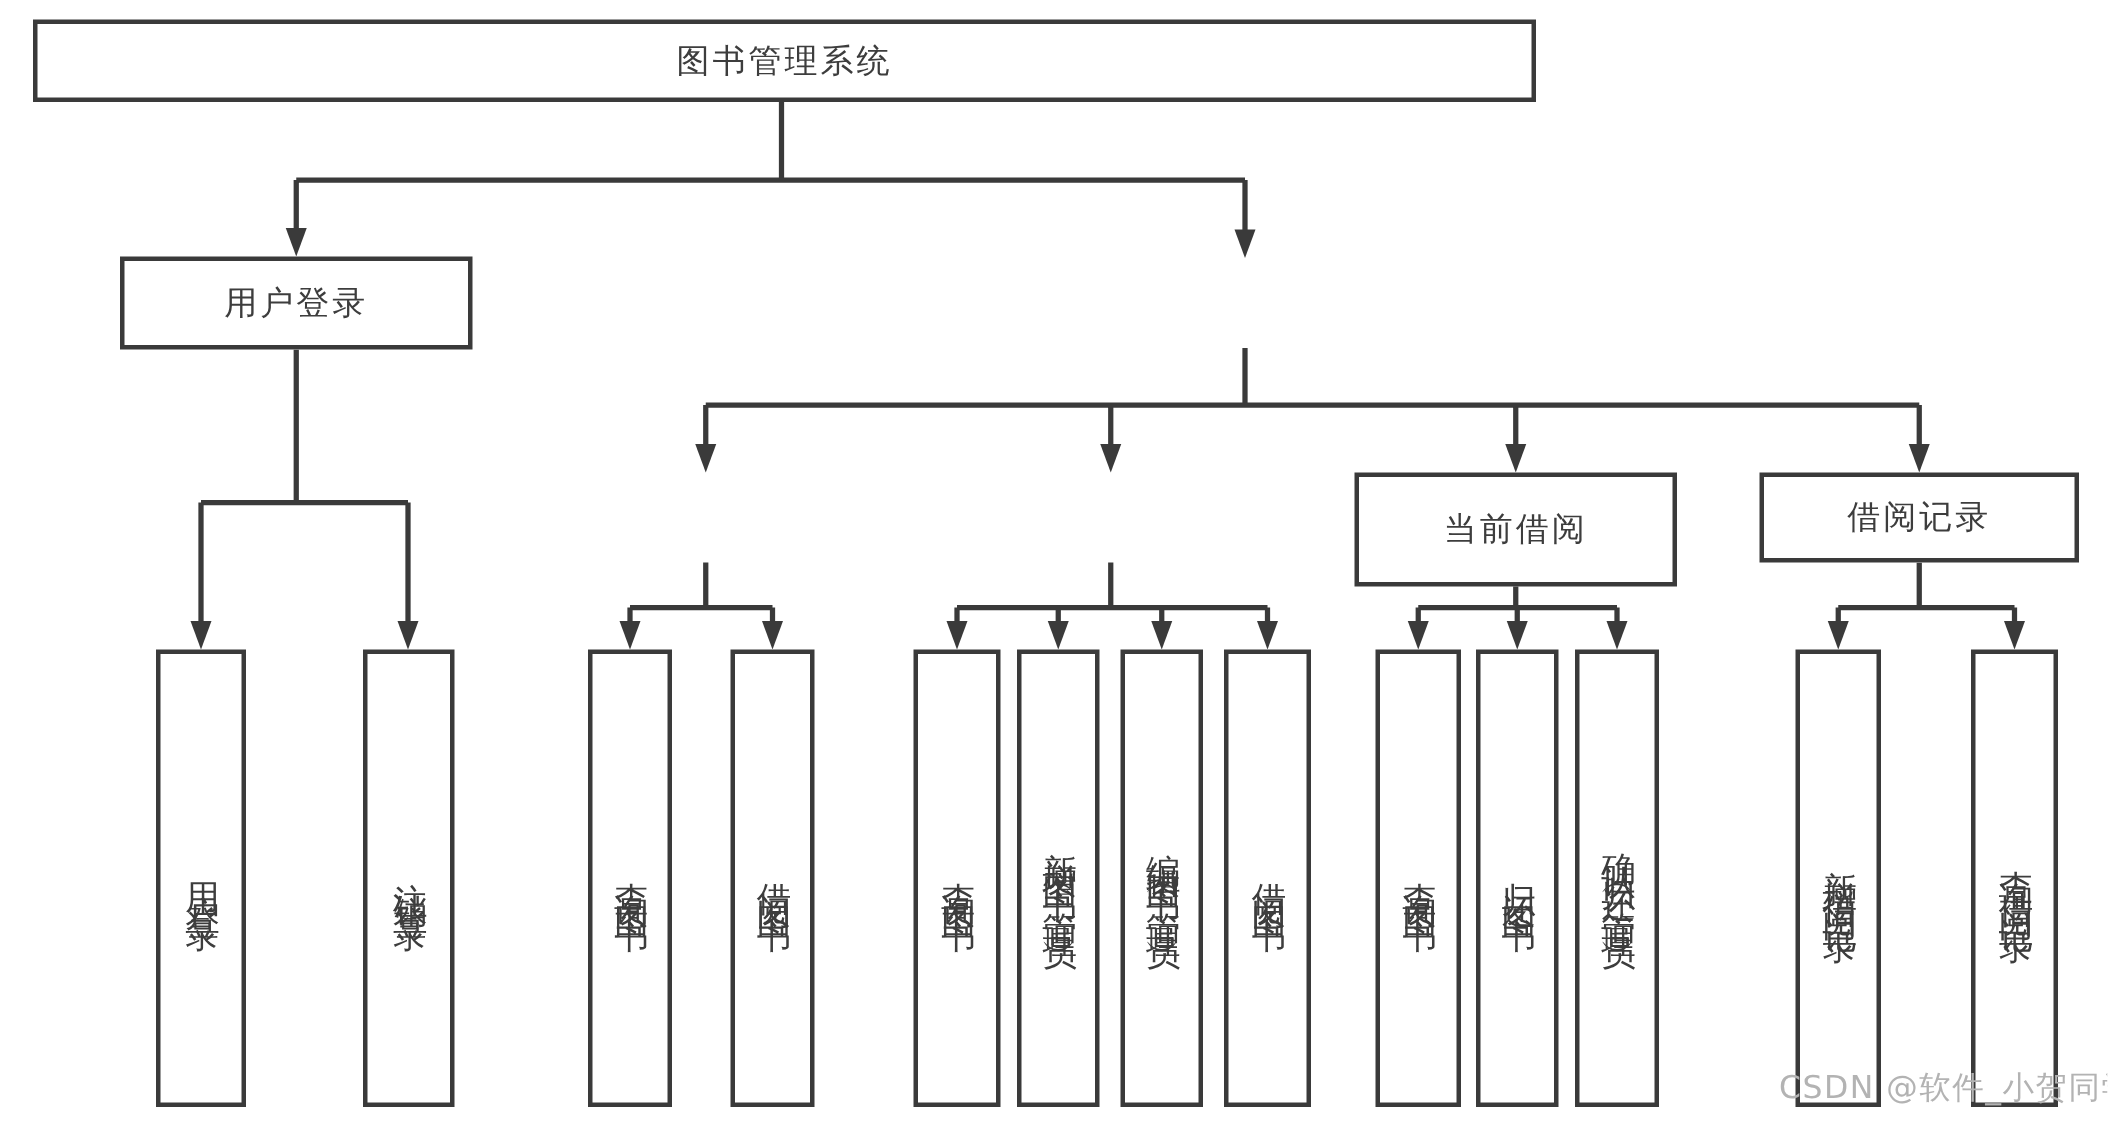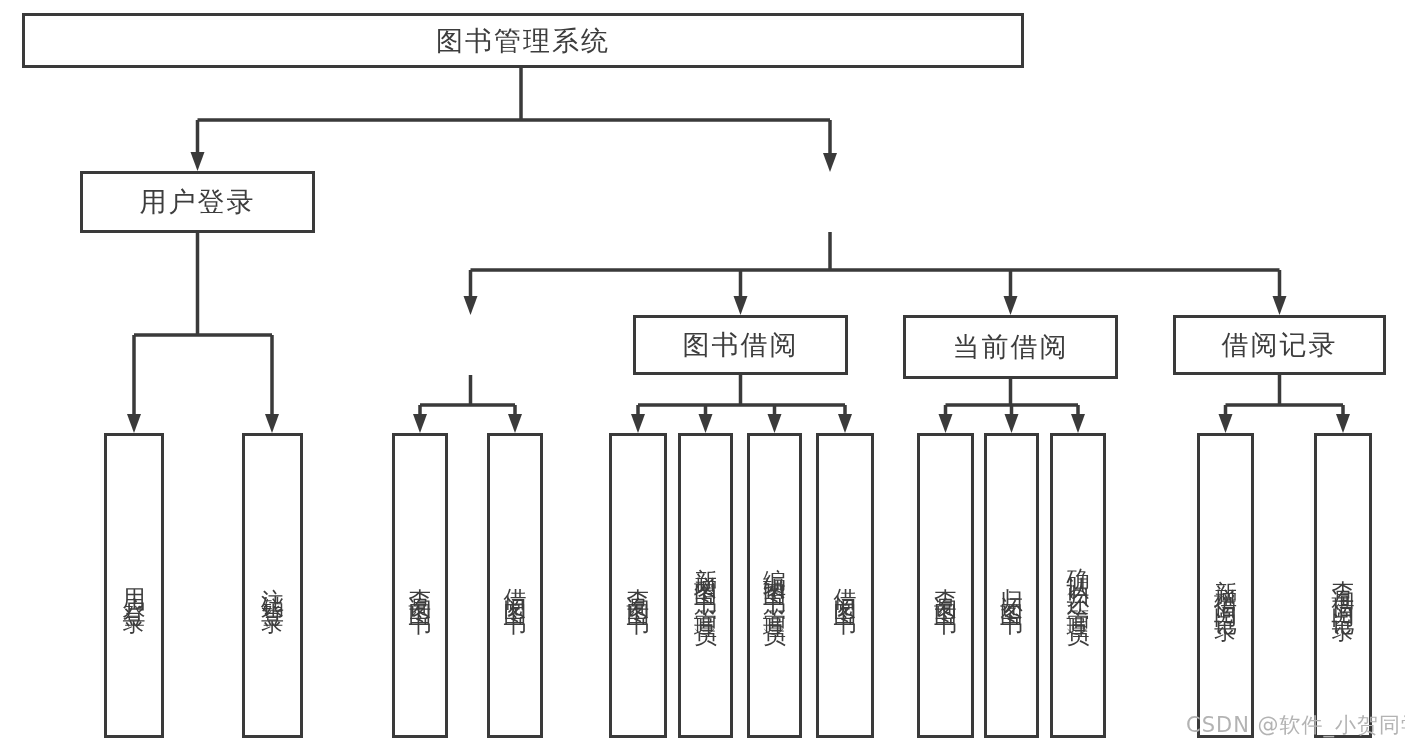--- a/index.html
+++ b/index.html
@@ -17,40 +17,40 @@
   }
   .node{
     position:absolute;
     box-sizing:border-box;
     border:3px solid #3a3a3a;
     background:#ffffff;
     display:flex;align-items:center;justify-content:center;
     z-index:2;
   }
   .hbox .lbl{
-    font-size:27px;
+    font-size:22px;
     letter-spacing:2px;
     white-space:nowrap;
     color:#3d3d3d;
   }
   .vbox .lbl{
     writing-mode:vertical-rl;
     text-orientation:mixed;
     font-size:23px;
     letter-spacing:8px;
     line-height:1;
     color:#3d3d3d;
   }
   
   .n-root       {left:22px;  top:13px;  width:1002px;height:55px;}
   .n-user-login {left:80px;  top:171px; width:235px; height:62px;}
   .n-book-mgmt  {left:712px; top:172px; width:236px; height:60px;}
   .n-rec        {left:363px; top:315px; width:215px; height:60px;}
   .n-bb         {left:633px; top:315px; width:215px; height:60px;}
-  .n-cb         {left:903px; top:315px; width:215px; height:64px;text-align:right;}
+  .n-cb         {left:903px; top:315px; width:215px; height:76px;text-align:right;}
   .n-br         {left:1173px;top:315px; width:213px; height:60px;}
   
   .leaf{top:433px;height:305px;}
   .l-user   {left:104px; width:60px;}
   .l-logout {left:242px; width:61px;}
   .l-rec-q  {left:392px; width:56px;}
   .l-rec-b  {left:487px; width:56px;}
   .l-bb-q   {left:609px; width:58px;}
   .l-bb-a   {left:678px; width:55px;}
   .l-bb-e   {left:747px; width:55px;}
@@ -123,23 +123,20 @@
   </svg>
 
   <div class="node hbox n-root">
     <span class="lbl">图书管理系统</span>
   </div>
 
   <div class="node hbox n-user-login">
     <span class="lbl">用户登录</span>
   </div>
 
-  <div class="node hbox n-bb">
-    <span class="lbl">图书借阅</span>
-  </div>
   <div class="node hbox n-cb">
     <span class="lbl">当前借阅</span>
   </div>
   <div class="node hbox n-br">
     <span class="lbl">借阅记录</span>
   </div>
 
   <div class="node vbox leaf l-user">
     <span class="lbl">用户登录</span>
   </div>

